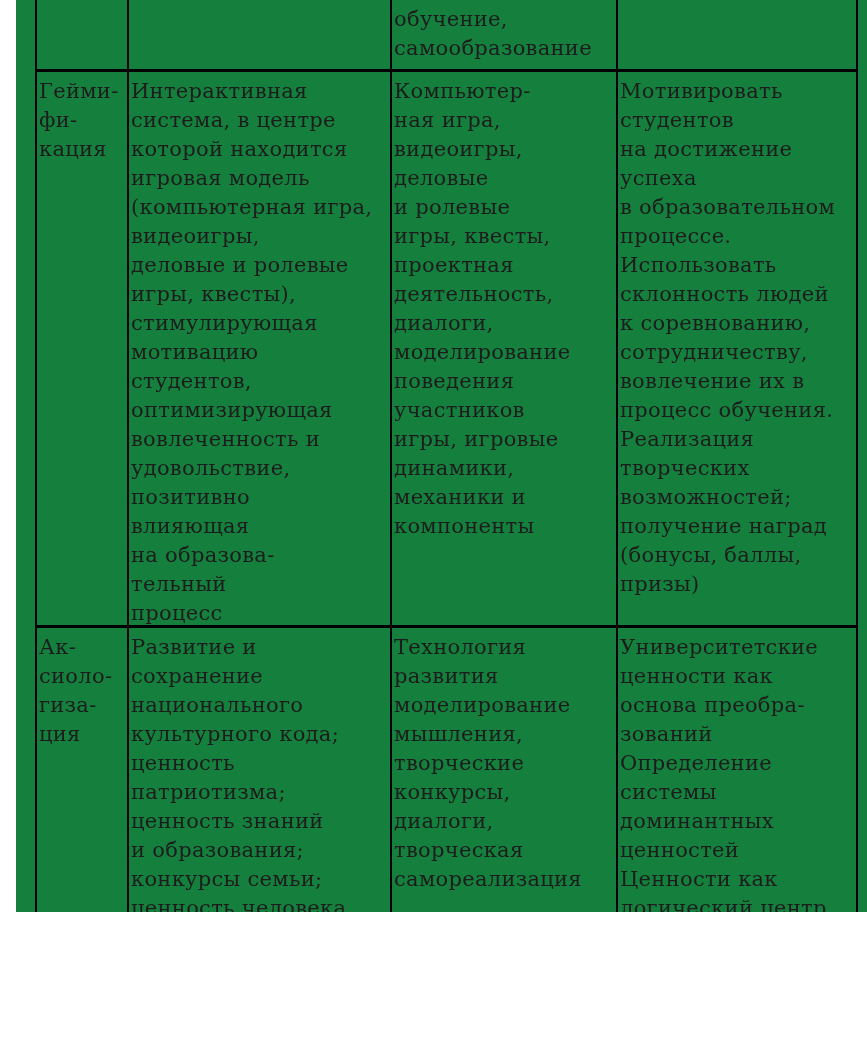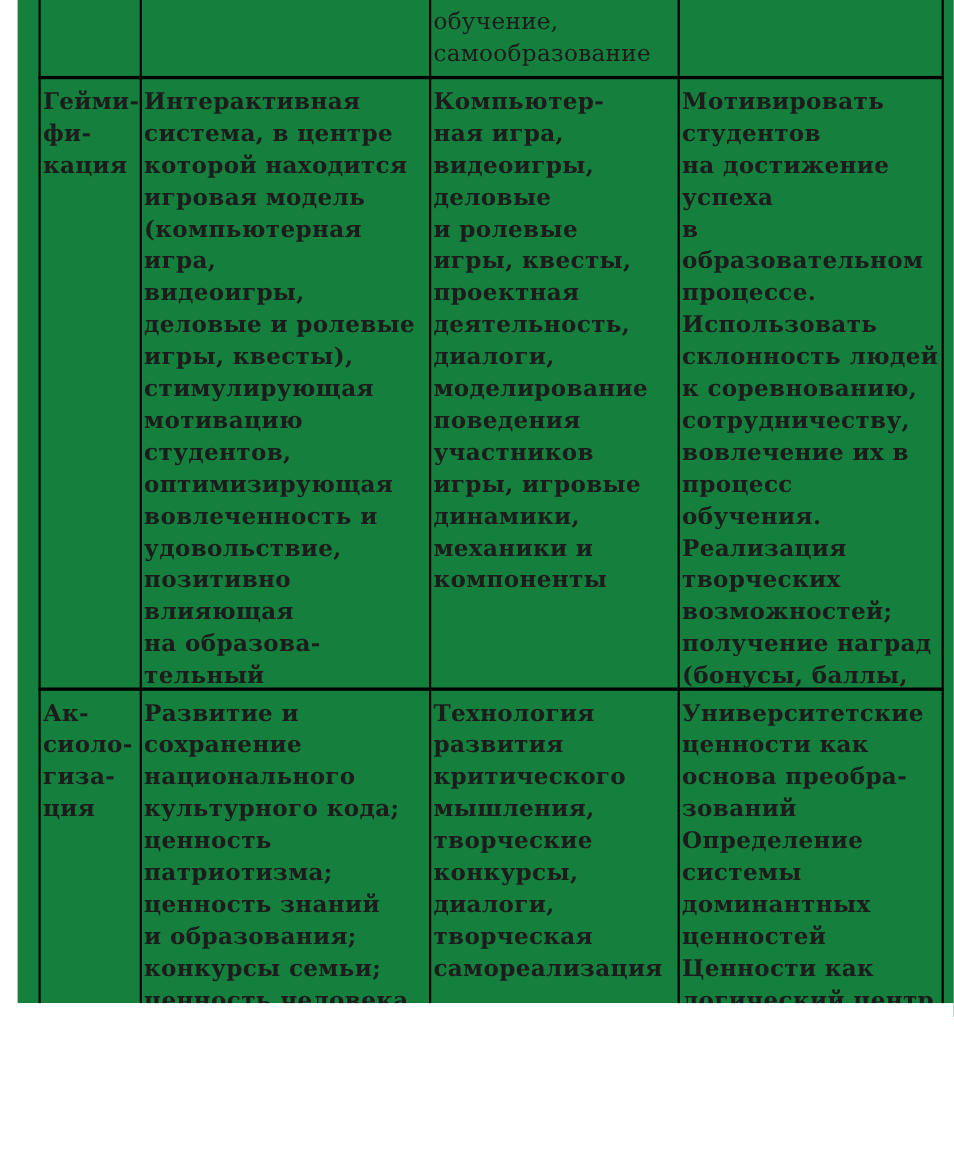--- a/index.html
+++ b/index.html
@@ -38,21 +38,20 @@
     line-height: 29px;
     letter-spacing: 0.3px;
     white-space: pre-line;
     overflow: hidden;
   }
   .row .cell:nth-child(4) {
     border-right: 2px solid #000000;
   }
   .row:not(:first-child) .cell {
     border-top: 3px solid #000000;
-    font-weight: bold;
   }
 </style>
 </head>
 <body>
 
 <div class="page">
   <div class="doc-table">
 
     <div class="row">
       <div class="cell"></div>
@@ -131,21 +130,21 @@
 национального
 культурного кода;
 ценность
 патриотизма;
 ценность знаний
 и образования;
 конкурсы семьи;
 ценность человека</div>
       <div class="cell">Технология
 развития
-критического
+моделирование
 мышления,
 творческие
 конкурсы,
 диалоги,
 творческая
 самореализация</div>
       <div class="cell">Университетские
 ценности как
 основа преобра-
 зований

